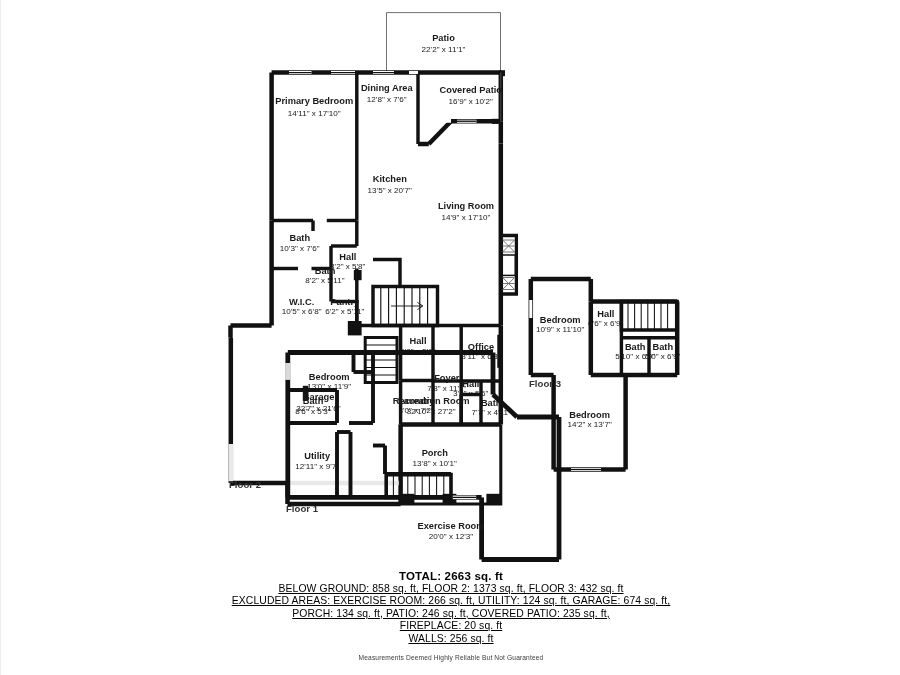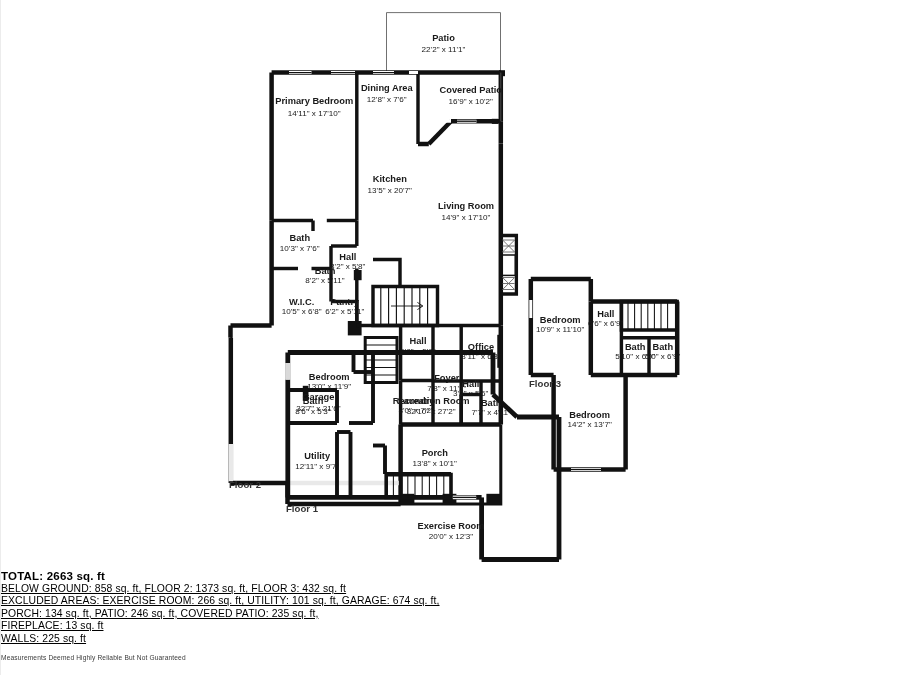--- a/index.html
+++ b/index.html
@@ -16,21 +16,21 @@
   #sheet{position:absolute;left:0;top:0;width:900px;height:675px;}
   svg{position:absolute;left:0;top:0;}
   .lbl{font-family:"Liberation Sans",sans-serif;text-anchor:middle;fill:#1a1a1a;}
   .rm-name{font-size:3.1px;font-weight:bold;}
   .rm-dim{font-size:2.7px;}
   .flr-tag{font-size:3.2px;fill:#333;text-anchor:start;font-weight:bold;}
 
   
   #summary{
     position:absolute;left:0;right:0;top:570px;
-    text-align:left;
+    text-align:center;
     color:#000;
   }
   #summary .total{
     font-size:11.5px;font-weight:bold;letter-spacing:.2px;margin-bottom:1px;
   }
   #summary .line{
     font-size:10.4px;line-height:12.4px;letter-spacing:.1px;text-decoration:underline;
   }
   #summary .disclaimer{
     margin-top:9px;font-size:6.6px;color:#3a3a3a;letter-spacing:.15px;
@@ -401,20 +401,20 @@
         <text class="lbl rm-dim" x="150.0" y="179.6">20'0" x 12'3"</text>
 
         <text class="flr-tag" x="95.0" y="170.6">Floor 1</text>
       </g>
     </g>
   </svg>
 
   <div id="summary">
     <div class="total">TOTAL: 2663 sq. ft</div>
     <div class="line">BELOW GROUND: 858 sq. ft, FLOOR 2: 1373 sq. ft, FLOOR 3: 432 sq. ft</div>
-    <div class="line">EXCLUDED AREAS: EXERCISE ROOM: 266 sq. ft, UTILITY: 101 sq. ft, GARAGE: 674 sq. ft,</div>
+    <div class="line">EXCLUDED AREAS: EXERCISE ROOM: 266 sq. ft, UTILITY: 124 sq. ft, GARAGE: 674 sq. ft,</div>
     <div class="line">PORCH: 134 sq. ft, PATIO: 246 sq. ft, COVERED PATIO: 235 sq. ft,</div>
-    <div class="line">FIREPLACE: 13 sq. ft</div>
-    <div class="line">WALLS: 225 sq. ft</div>
+    <div class="line">FIREPLACE: 20 sq. ft</div>
+    <div class="line">WALLS: 256 sq. ft</div>
     <div class="disclaimer">Measurements Deemed Highly Reliable But Not Guaranteed</div>
   </div>
 
 </div>
 
 </body></html>

